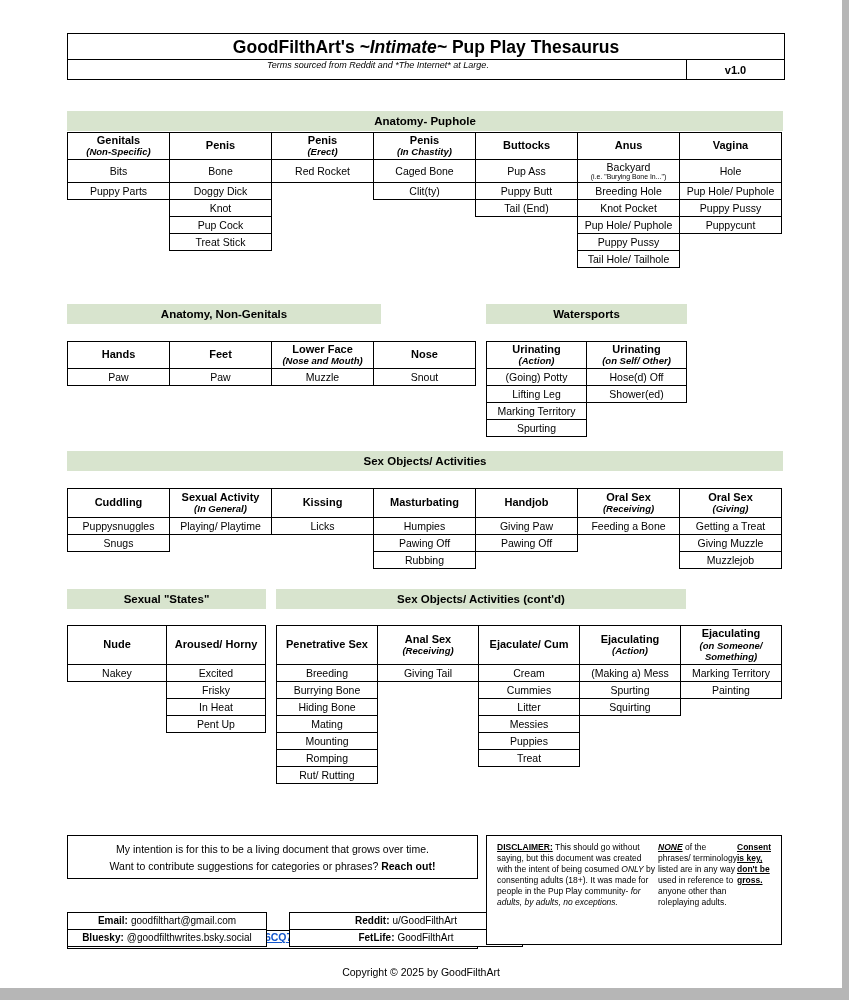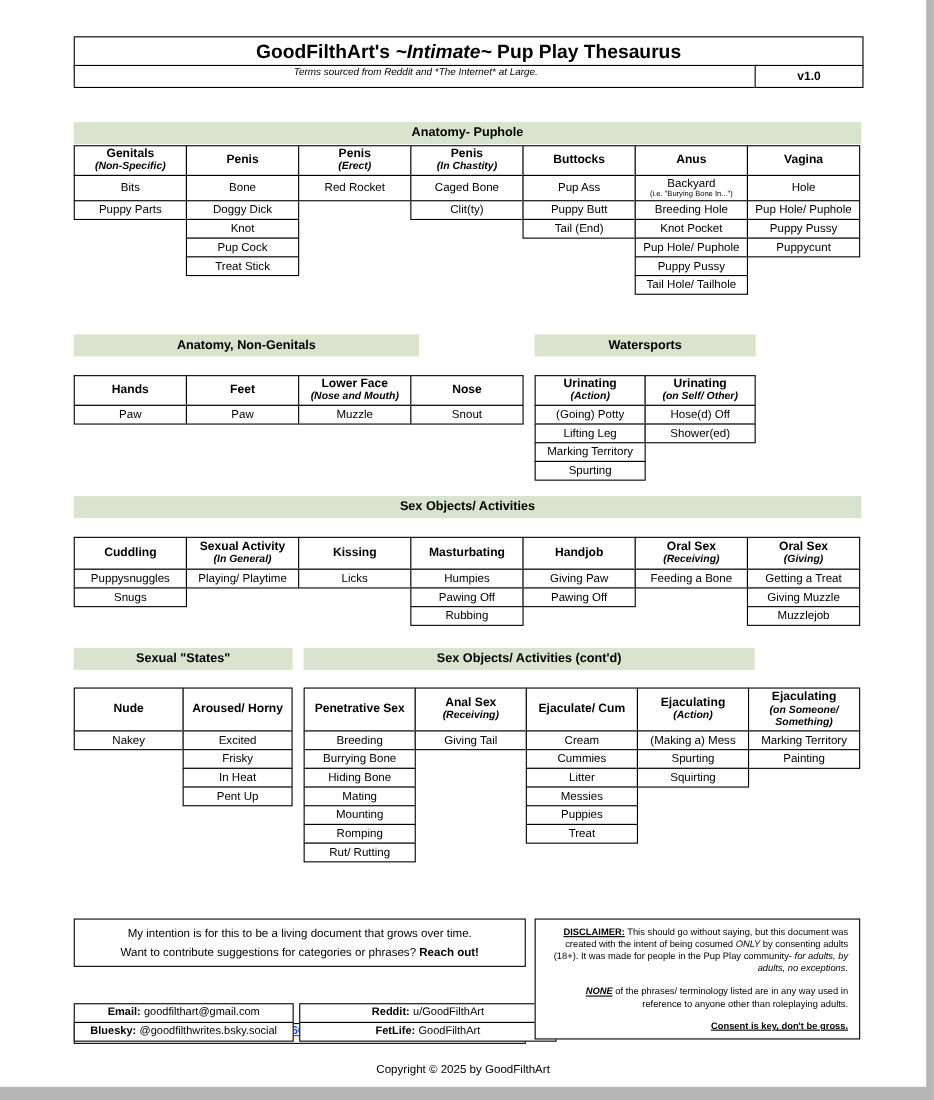--- a/index.html
+++ b/index.html
@@ -25,21 +25,21 @@
   #table-sexobj .thead{height:30px}
   #table-states .thead,#table-contd .thead{height:40px}
   .thead .sub{font-size:9.5px;font-style:italic;line-height:1.15;font-weight:bold}
   .note{font-size:6.9px;line-height:1.15}
   #table-anatomy .tcol > .tcell:nth-child(2){min-height:24px}
   .info-box{left:67px;top:835px;width:411px;height:44px;display:flex;flex-direction:column;align-items:center;justify-content:center;gap:5px;font-size:10.5px;box-sizing:border-box}
   .link-box{left:67px;top:930px;width:411px;height:19px;display:flex;justify-content:center;box-sizing:border-box}
   .link{color:var(--link,#1155cc);font-weight:bold;font-size:10.5px;text-decoration:underline}
   .contact-col{display:flex;flex-direction:column}
   .contact-row{flex-direction:row;gap:3px;font-size:10px;height:17px;justify-content:center;align-items:center}
-  .disc-box{left:486px;top:835px;width:296px;height:110px;padding:6px 10px;font-size:8.5px;line-height:1.3;text-align:right;display:flex;flex-direction:column;justify-content:space-between;box-sizing:border-box}
+  .disc-box{left:486px;top:835px;width:296px;height:110px;padding:6px 10px;font-size:8.5px;line-height:1.3;text-align:left;display:flex;flex-direction:row;justify-content:space-between;box-sizing:border-box}
   .disc-box p{margin:0}
   .footer{left:0;top:966px;width:842px;text-align:center;font-size:10.5px}
 </style>
 </head>
 <body>
 
 <div class="page">
 
   <div class="abs box title-box">
     <span><span>GoodFilthArt's </span><i>~Intimate~</i><span> Pup Play Thesaurus</span></span>
@@ -304,21 +304,21 @@
   <div class="abs contact-col" style="left:67px;top:912px;width:200px">
     <div class="tcell contact-row">
         <span class="b">Email:</span>
         <span>goodfilthart@gmail.com</span>
       </div>
     <div class="tcell contact-row">
         <span class="b">Bluesky:</span>
         <span>@goodfilthwrites.bsky.social</span>
       </div>
   </div>
-  <div class="abs contact-col" style="left:272px;top:912px;width:234px">
+  <div class="abs contact-col" style="left:289px;top:912px;width:234px">
     <div class="tcell contact-row">
         <span class="b">Reddit:</span>
         <span>u/GoodFilthArt</span>
       </div>
     <div class="tcell contact-row">
         <span class="b">FetLife:</span>
         <span>GoodFilthArt</span>
       </div>
   </div>
 

